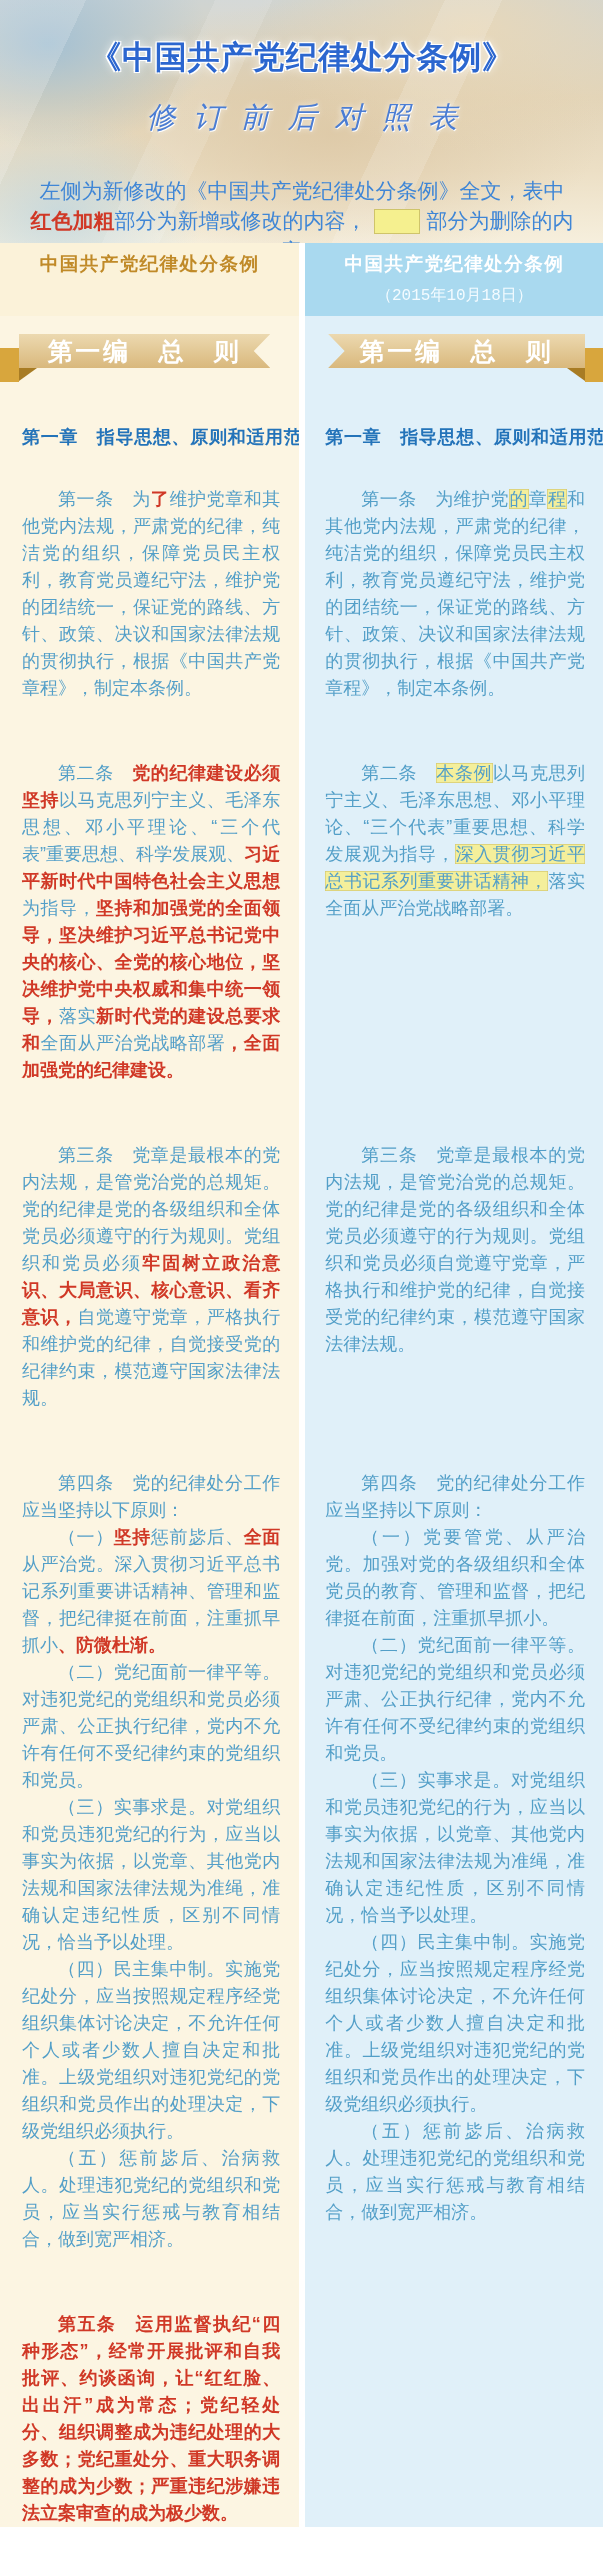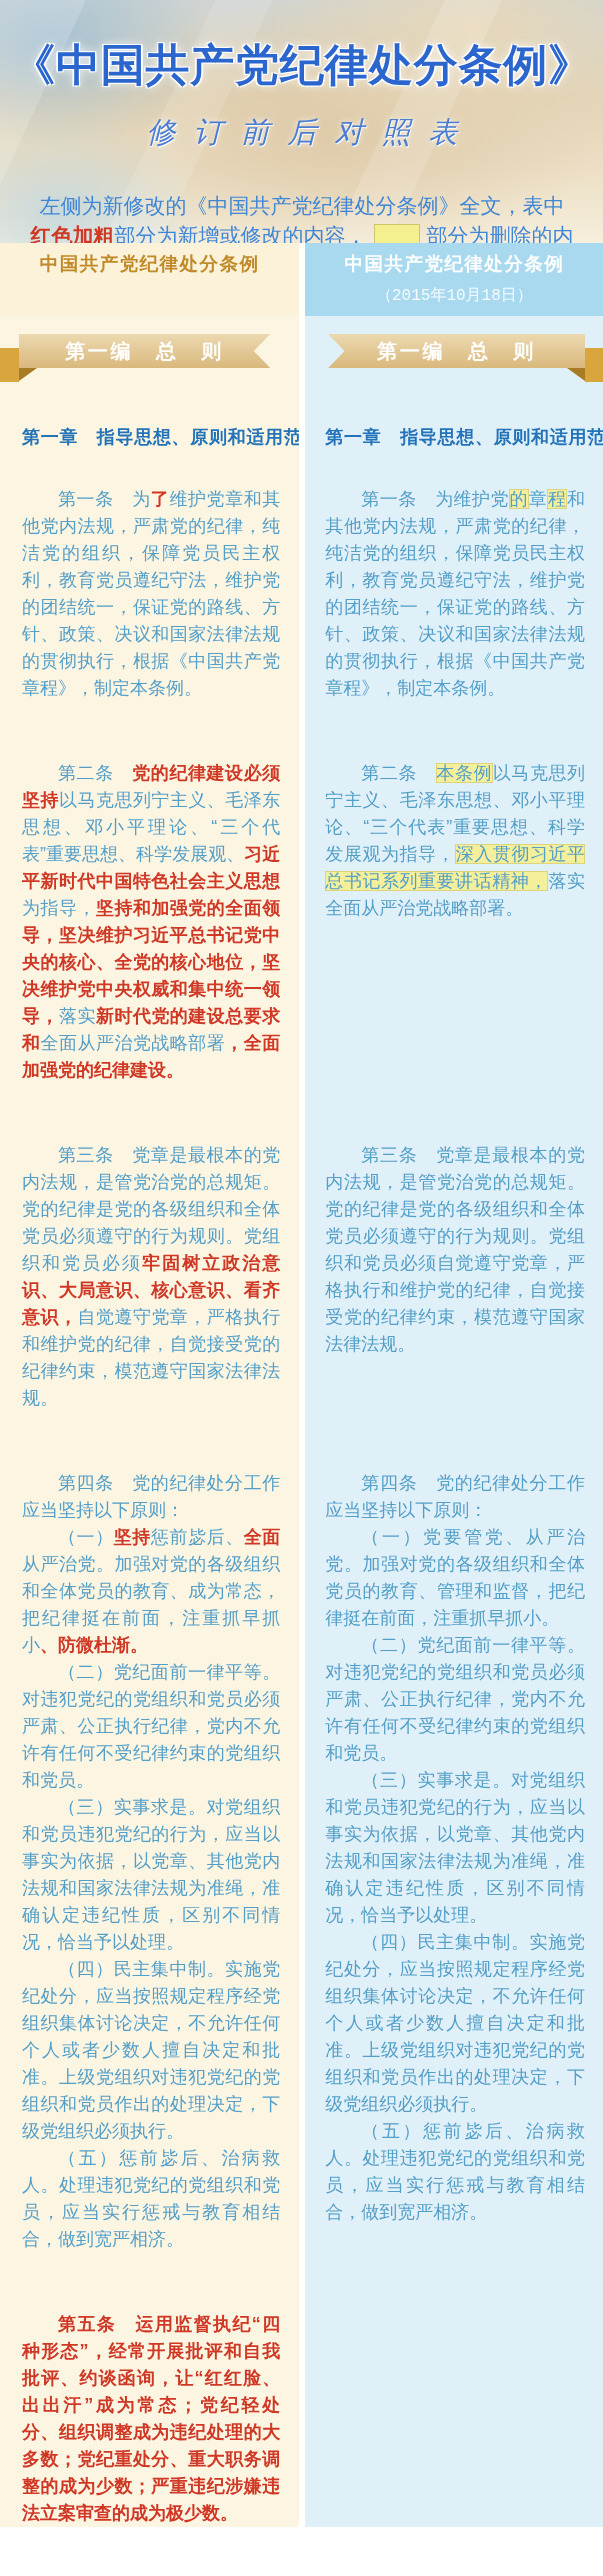--- a/index.html
+++ b/index.html
@@ -19,21 +19,21 @@
   }
   .hero::before{
     content:"";position:absolute;inset:0;
     background:linear-gradient(115deg, rgba(255,255,255,.35) 0 12%, rgba(255,255,255,0) 12% 30%,
                rgba(255,255,255,.25) 30% 38%, rgba(255,255,255,0) 38% 62%,
                rgba(255,255,255,.3) 62% 70%, rgba(255,255,255,0) 70%);
     opacity:.5;pointer-events:none;
   }
   .hero-title{
     position:relative;margin:36px 0 0;text-align:center;
-    font-size:44px;font-weight:900;letter-spacing:0.7px;color:#2b66cf;
+    font-size:32px;font-weight:900;letter-spacing:0.7px;color:#2b66cf;
     text-shadow:1.4px 1.4px 0 rgba(255,255,255,.95),-1.4px -1.4px 0 rgba(255,255,255,.95),
                 1.4px -1.4px 0 rgba(255,255,255,.95),-1.4px 1.4px 0 rgba(255,255,255,.95),0 0 9.6px #ffffff;
   }
   .hero-subtitle{
     position:relative;margin:18px 0 0;text-align:center;
     font-size:29px;font-weight:normal;font-style:italic;letter-spacing:18px;text-indent:18px;
     color:#4b7dd3;text-shadow:0.7px 0.7px 0 #fff,0 0 6.9px rgba(255,255,255,.9);
   }
   .legend{position:relative;margin:38px auto 0;width:563px;text-align:center;
     font-size:21px;line-height:30px;color:#3f86d6;}
@@ -62,21 +62,21 @@
   .cell.r{background:#e0f0f9;padding-left:20.6px;padding-right:19px;}
   .gut{background:#ffffff;}
   .ribbon-cell{position:relative;height:69px;padding-left:0 !important;padding-right:0 !important;}
   .pad-chapter{padding-top:40px;}
   .pad-first{padding-top:37px;}
   .pad-article{padding-top:58px;}
   
   .ribbon{
     position:absolute;top:18px;height:34px;line-height:34px;
     background:linear-gradient(180deg,#ecd9b0,#d9b87c);
-    color:#fff;font-size:20px;font-weight:bold;text-align:center;letter-spacing:2.7px;
+    color:#fff;font-size:25px;font-weight:bold;text-align:center;letter-spacing:2.7px;
   }
   .ribbon.rib-left{left:19px;right:29px;
     clip-path:polygon(0 0,100% 0,calc(100% - 16.5px) 50%,100% 100%,0 100%);}
   .ribbon.rib-right{left:23.4px;right:19px;
     clip-path:polygon(0 0,100% 0,100% 100%,0 100%,16.5px 50%);}
   .fold{position:absolute;top:32px;width:19px;height:34px;background:#d8a63d;}
   .fold.f-left{left:0;}
   .fold.f-right{right:0;}
   .fold-shadow{position:absolute;top:52px;width:0;height:0;}
   .fold-shadow.fs-left{left:19px;border-top:13.7px solid #a87c24;border-right:18px solid transparent;}
@@ -155,21 +155,21 @@
     <div class="cell l pad-article">
       <p class="para"><span>第三条　党章是最根本的党内法规，是管党治党的总规矩。党的纪律是党的各级组织和全体党员必须遵守的行为规则。党组织和党员必须</span><span class="seg-red">牢固树立政治意识、大局意识、核心意识、看齐意识，</span><span>自觉遵守党章，严格执行和维护党的纪律，自觉接受党的纪律约束，模范遵守国家法律法规。</span></p>
     </div>
     <div class="gut"></div>
     <div class="cell r pad-article">
       <p class="para"><span>第三条　党章是最根本的党内法规，是管党治党的总规矩。党的纪律是党的各级组织和全体党员必须遵守的行为规则。党组织和党员必须自觉遵守党章，严格执行和维护党的纪律，自觉接受党的纪律约束，模范遵守国家法律法规。</span></p>
     </div>
 
     <div class="cell l pad-article">
       <p class="para"><span>第四条　党的纪律处分工作应当坚持以下原则：</span></p>
-      <p class="para"><span>（一）</span><span class="seg-red">坚持</span><span>惩前毖后、</span><span class="seg-red">全面</span><span>从严治党。加强对党的各级组织和全体党员的教育、成为常态，把纪律挺在前面，注重抓早抓小</span><span class="seg-red">、防微杜渐。</span></p>
+      <p class="para"><span>（一）</span><span class="seg-red">坚持</span><span>惩前毖后、</span><span class="seg-red">全面</span><span>从严治党。深入贯彻习近平总书记系列重要讲话精神、管理和监督，把纪律挺在前面，注重抓早抓小</span><span class="seg-red">、防微杜渐。</span></p>
       <p class="para"><span>（二）党纪面前一律平等。对违犯党纪的党组织和党员必须严肃、公正执行纪律，党内不允许有任何不受纪律约束的党组织和党员。</span></p>
       <p class="para"><span>（三）实事求是。对党组织和党员违犯党纪的行为，应当以事实为依据，以党章、其他党内法规和国家法律法规为准绳，准确认定违纪性质，区别不同情况，恰当予以处理。</span></p>
       <p class="para"><span>（四）民主集中制。实施党纪处分，应当按照规定程序经党组织集体讨论决定，不允许任何个人或者少数人擅自决定和批准。上级党组织对违犯党纪的党组织和党员作出的处理决定，下级党组织必须执行。</span></p>
       <p class="para"><span>（五）惩前毖后、治病救人。处理违犯党纪的党组织和党员，应当实行惩戒与教育相结合，做到宽严相济。</span></p>
     </div>
     <div class="gut"></div>
     <div class="cell r pad-article">
       <p class="para"><span>第四条　党的纪律处分工作应当坚持以下原则：</span></p>
       <p class="para"><span>（一）党要管党、从严治党。加强对党的各级组织和全体党员的教育、管理和监督，把纪律挺在前面，注重抓早抓小。</span></p>
       <p class="para"><span>（二）党纪面前一律平等。对违犯党纪的党组织和党员必须严肃、公正执行纪律，党内不允许有任何不受纪律约束的党组织和党员。</span></p>

